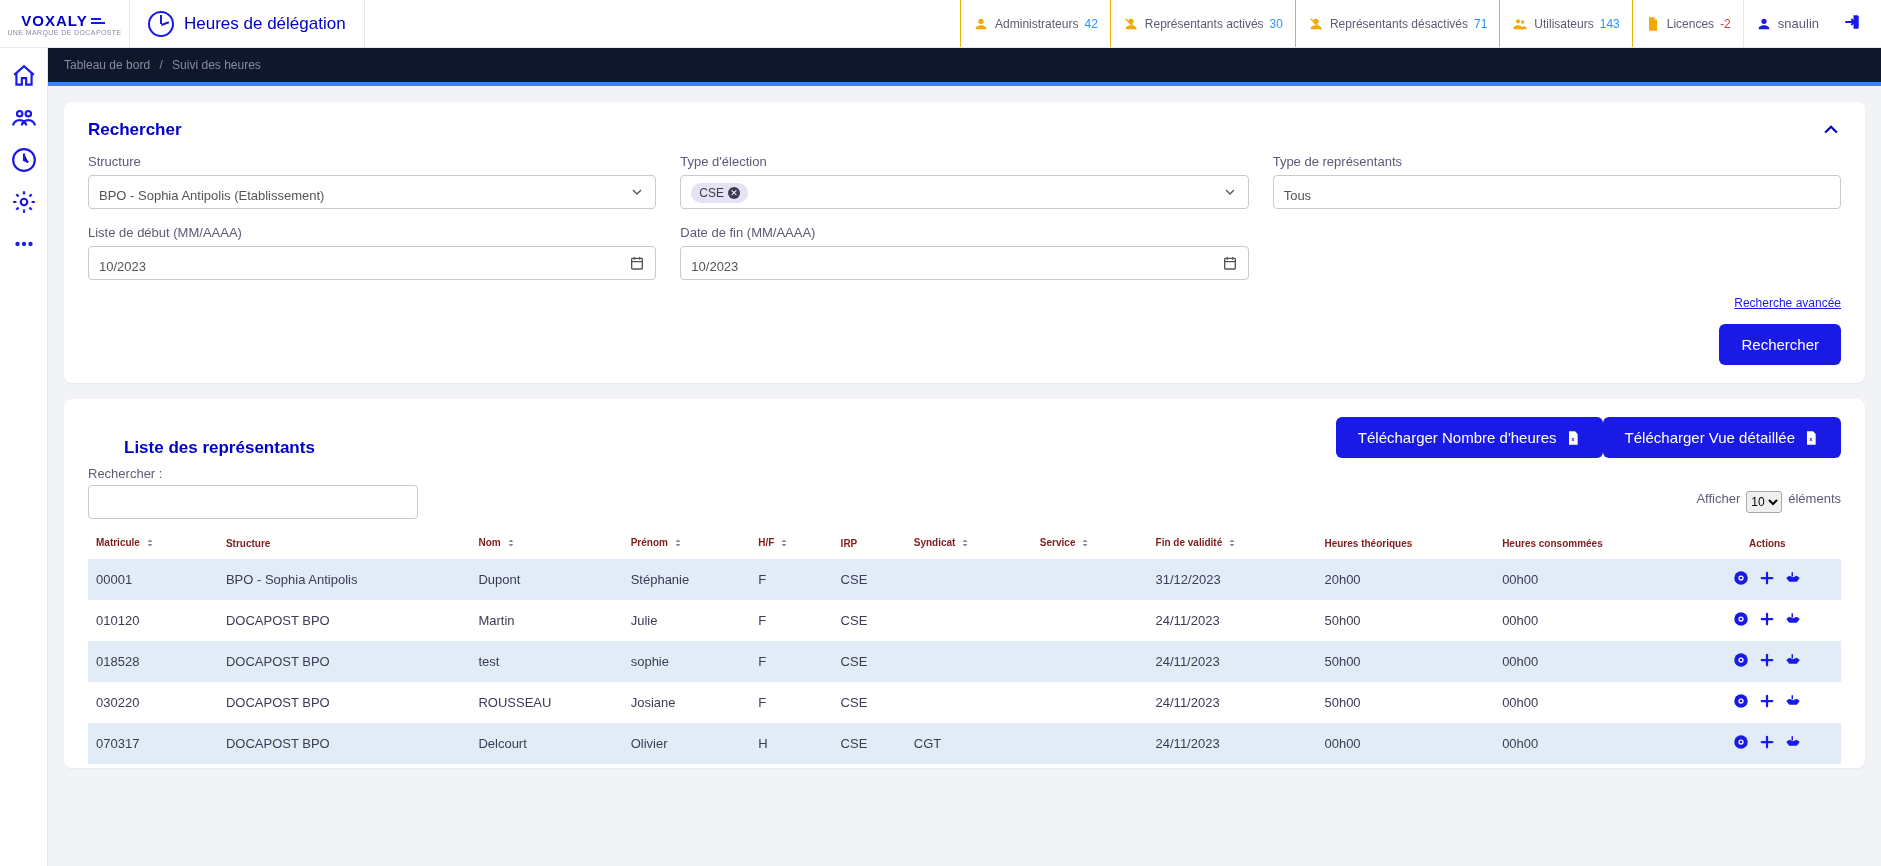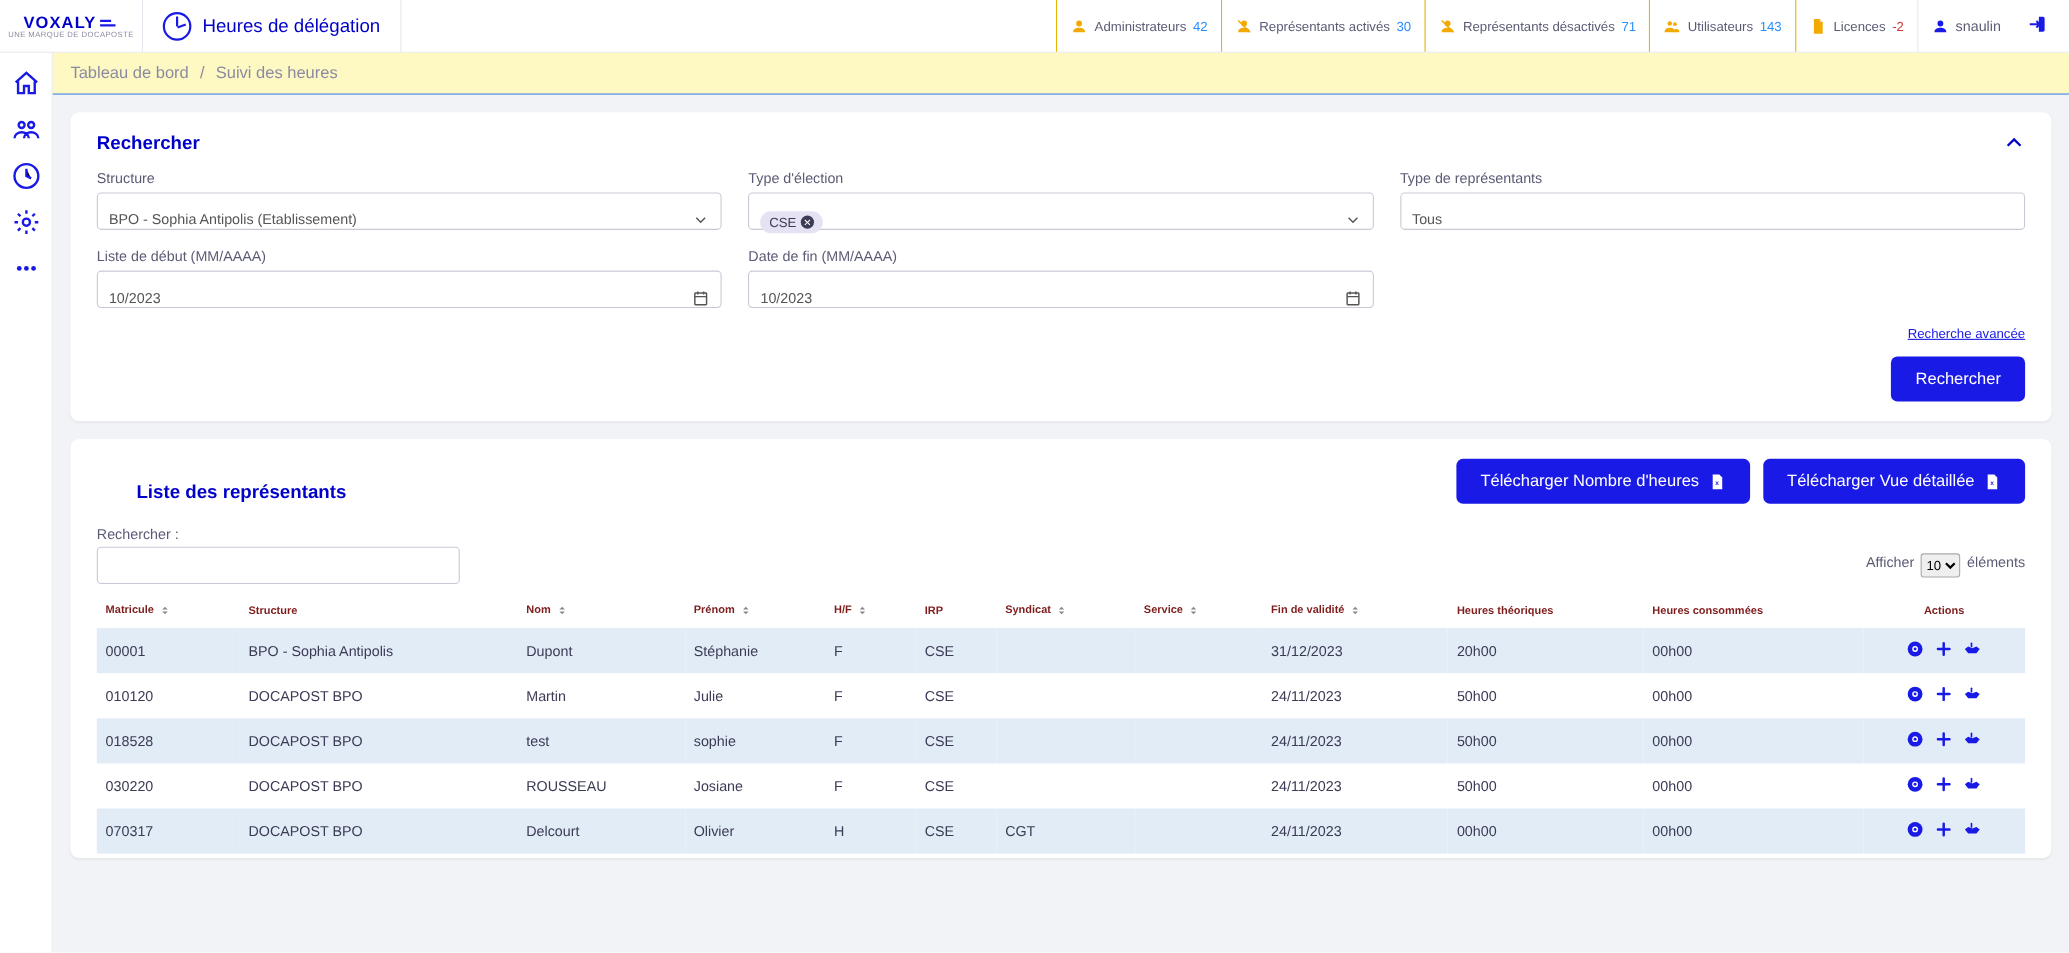--- a/index.html
+++ b/index.html
@@ -64,56 +64,56 @@
 
   
   .shell { display:flex; }
   .sidebar {
     width:48px; min-width:48px; background:#fff; border-right:1px solid #e6e6ee;
     display:flex; flex-direction:column; align-items:center; gap:14px; padding-top:14px;
   }
   .nav-ico { width:28px; height:28px; display:flex; align-items:center; justify-content:center; color:var(--brand); cursor:pointer;}
   .nav-ico svg{width:26px;height:26px;}
   .main { flex:1; background:var(--bg); min-height: calc(866px - 48px); }
-  .breadcrumbs { background:#fef9c3; border-bottom:1px solid #3b82f6; padding:10px 16px; color:#8a8aa0; font-size:15px;}
+  .breadcrumbs { background:#0f172a; border-bottom:4px solid #3b82f6; padding:10px 16px; color:#8a8aa0; font-size:12px;}
   .breadcrumbs a{color:#8a8aa0; text-decoration:none;}
   .breadcrumbs .sep{margin:0 6px;}
 
   .panel {
     background:#fff; border-radius:8px; box-shadow:0 1px 2px rgba(0,0,0,0.05);
     margin:16px; padding:18px 24px;
   }
   .panel h2{color:var(--brand-dark); font-size:17px; margin:0 0 14px 0; font-weight:700;}
   .panel-header{display:flex;justify-content:space-between;align-items:flex-start;}
   .collapse-ico{color:var(--brand-dark);}
   .collapse-ico svg{width:20px;height:20px;}
 
   .form-row{display:flex; gap:24px; margin-bottom:16px;}
   .field{flex:1; display:flex; flex-direction:column; gap:6px;}
   .field label{color:var(--muted); font-size:13px;}
   .ctrl {
     border:1px solid var(--border); border-radius:4px; height:34px;
-    display:flex; align-items:flex-start; padding:16px 10px; font-size:13px; color:#555;
+    display:flex; align-items:flex-end; padding:5px 10px; font-size:13px; color:#555;
     background:#fff; justify-content:space-between;
   }
   .ctrl .chev svg{width:16px;height:16px;color:#555;}
   .ctrl .cal svg{width:16px;height:16px;color:#555;}
   .tag{background:#e5e2f4;border-radius:12px;padding:3px 8px;display:inline-flex;align-items:center;gap:4px;font-size:12px;color:#3b3b55;}
   .tag .x{background:#3b3b55;color:#fff;border-radius:50%;width:12px;height:12px;display:inline-flex;align-items:center;justify-content:center;font-size:9px;line-height:1;}
 
   .actions-row{display:flex;justify-content:flex-end;align-items:center;gap:14px;flex-direction:column;}
   .adv-link{color:var(--brand);text-decoration:underline;font-size:12px;align-self:flex-end;}
   .btn{background:var(--brand);color:#fff;border:none;border-radius:6px;padding:12px 22px;font-size:15px;cursor:pointer;align-self:flex-end; display:inline-flex; align-items:center; gap:8px;}
   .btn svg{width:16px;height:16px;}
 
   .list-header{display:flex;justify-content:space-between;align-items:flex-end;margin-left:36px;}
   .list-header h2{margin:0;}
-  .dl-btns{display:flex;gap:12px;}
-
-  .search-block{margin-top:20px;}
+  .dl-btns{display:flex;gap:0;}
+
+  .search-block{margin-top:8px;}
   .search-block label{display:block;color:var(--muted);font-size:13px;margin-bottom:4px;}
   .search-block input{border:1px solid var(--border);border-radius:4px;height:34px;width:330px;padding:0 8px;font-size:13px;}
 
   .afficher{display:flex;justify-content:flex-end;align-items:flex-start;gap:6px;color:var(--muted);font-size:13px;margin-top:-28px;}
   .afficher select{border:1px solid #aaa;border-radius:3px;height:22px;font-size:12px;}
 
   table{width:100%;border-collapse:collapse;margin-top:14px;}
   th{font-weight:700;color:#7f1d1d;text-align:left;padding:10px 8px;font-size:10px;vertical-align:middle;}
   th .sort svg{width:12px;height:12px;color:#888;margin-left:4px;vertical-align:middle;}
   td{padding:10px 8px;font-size:13px;color:#3b3b55;}

